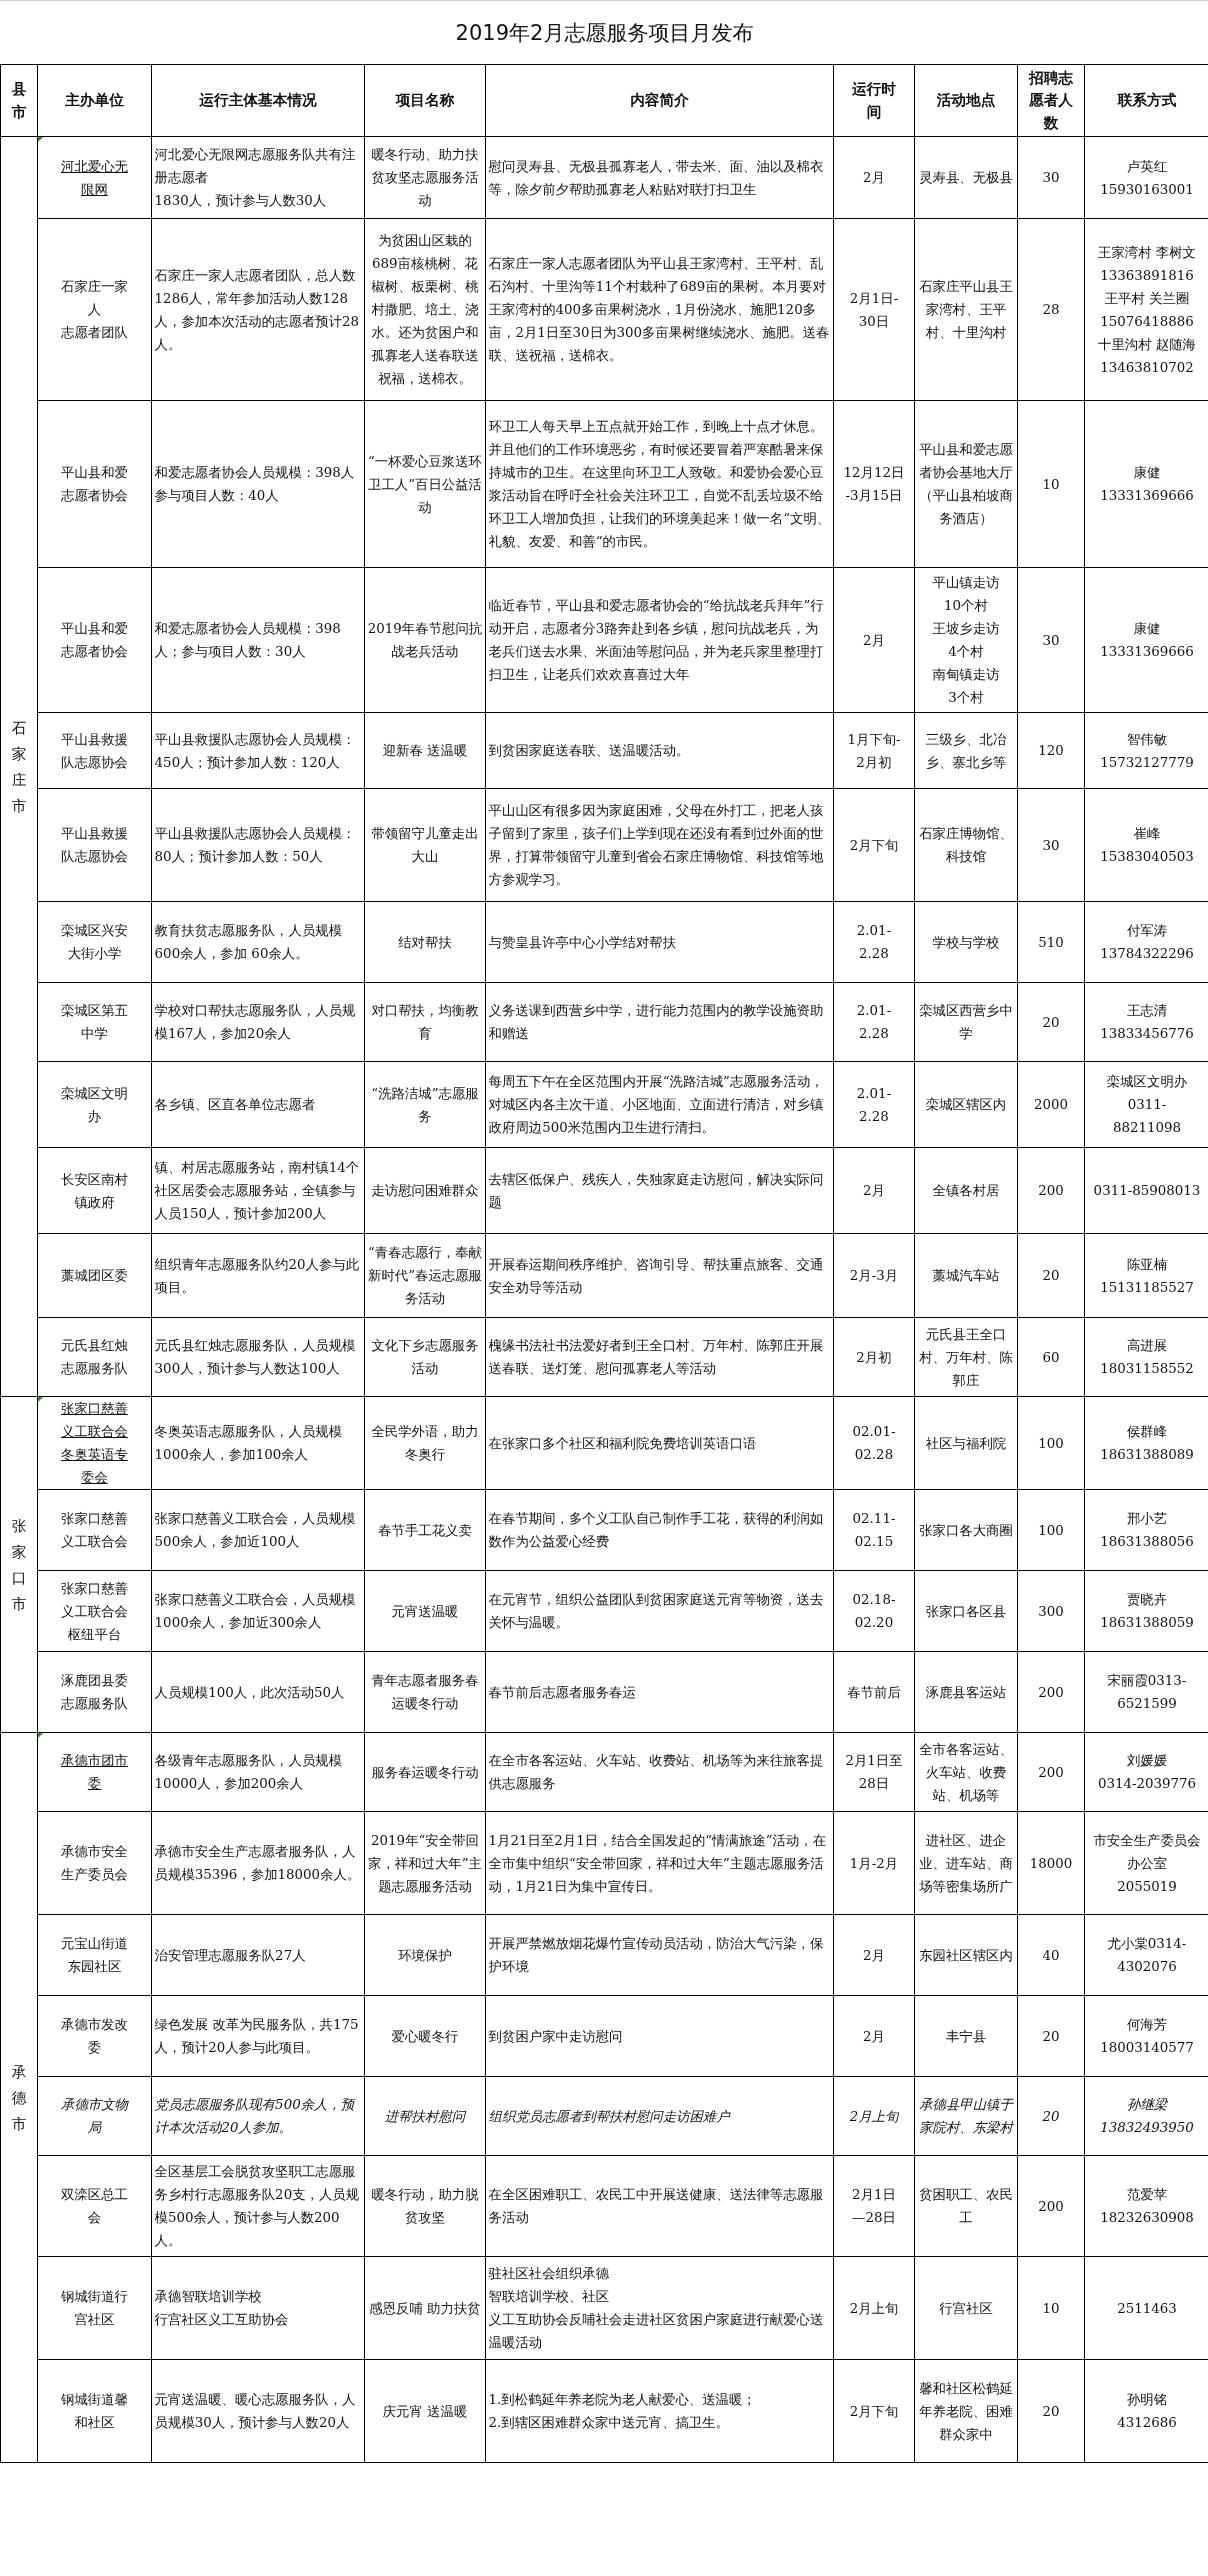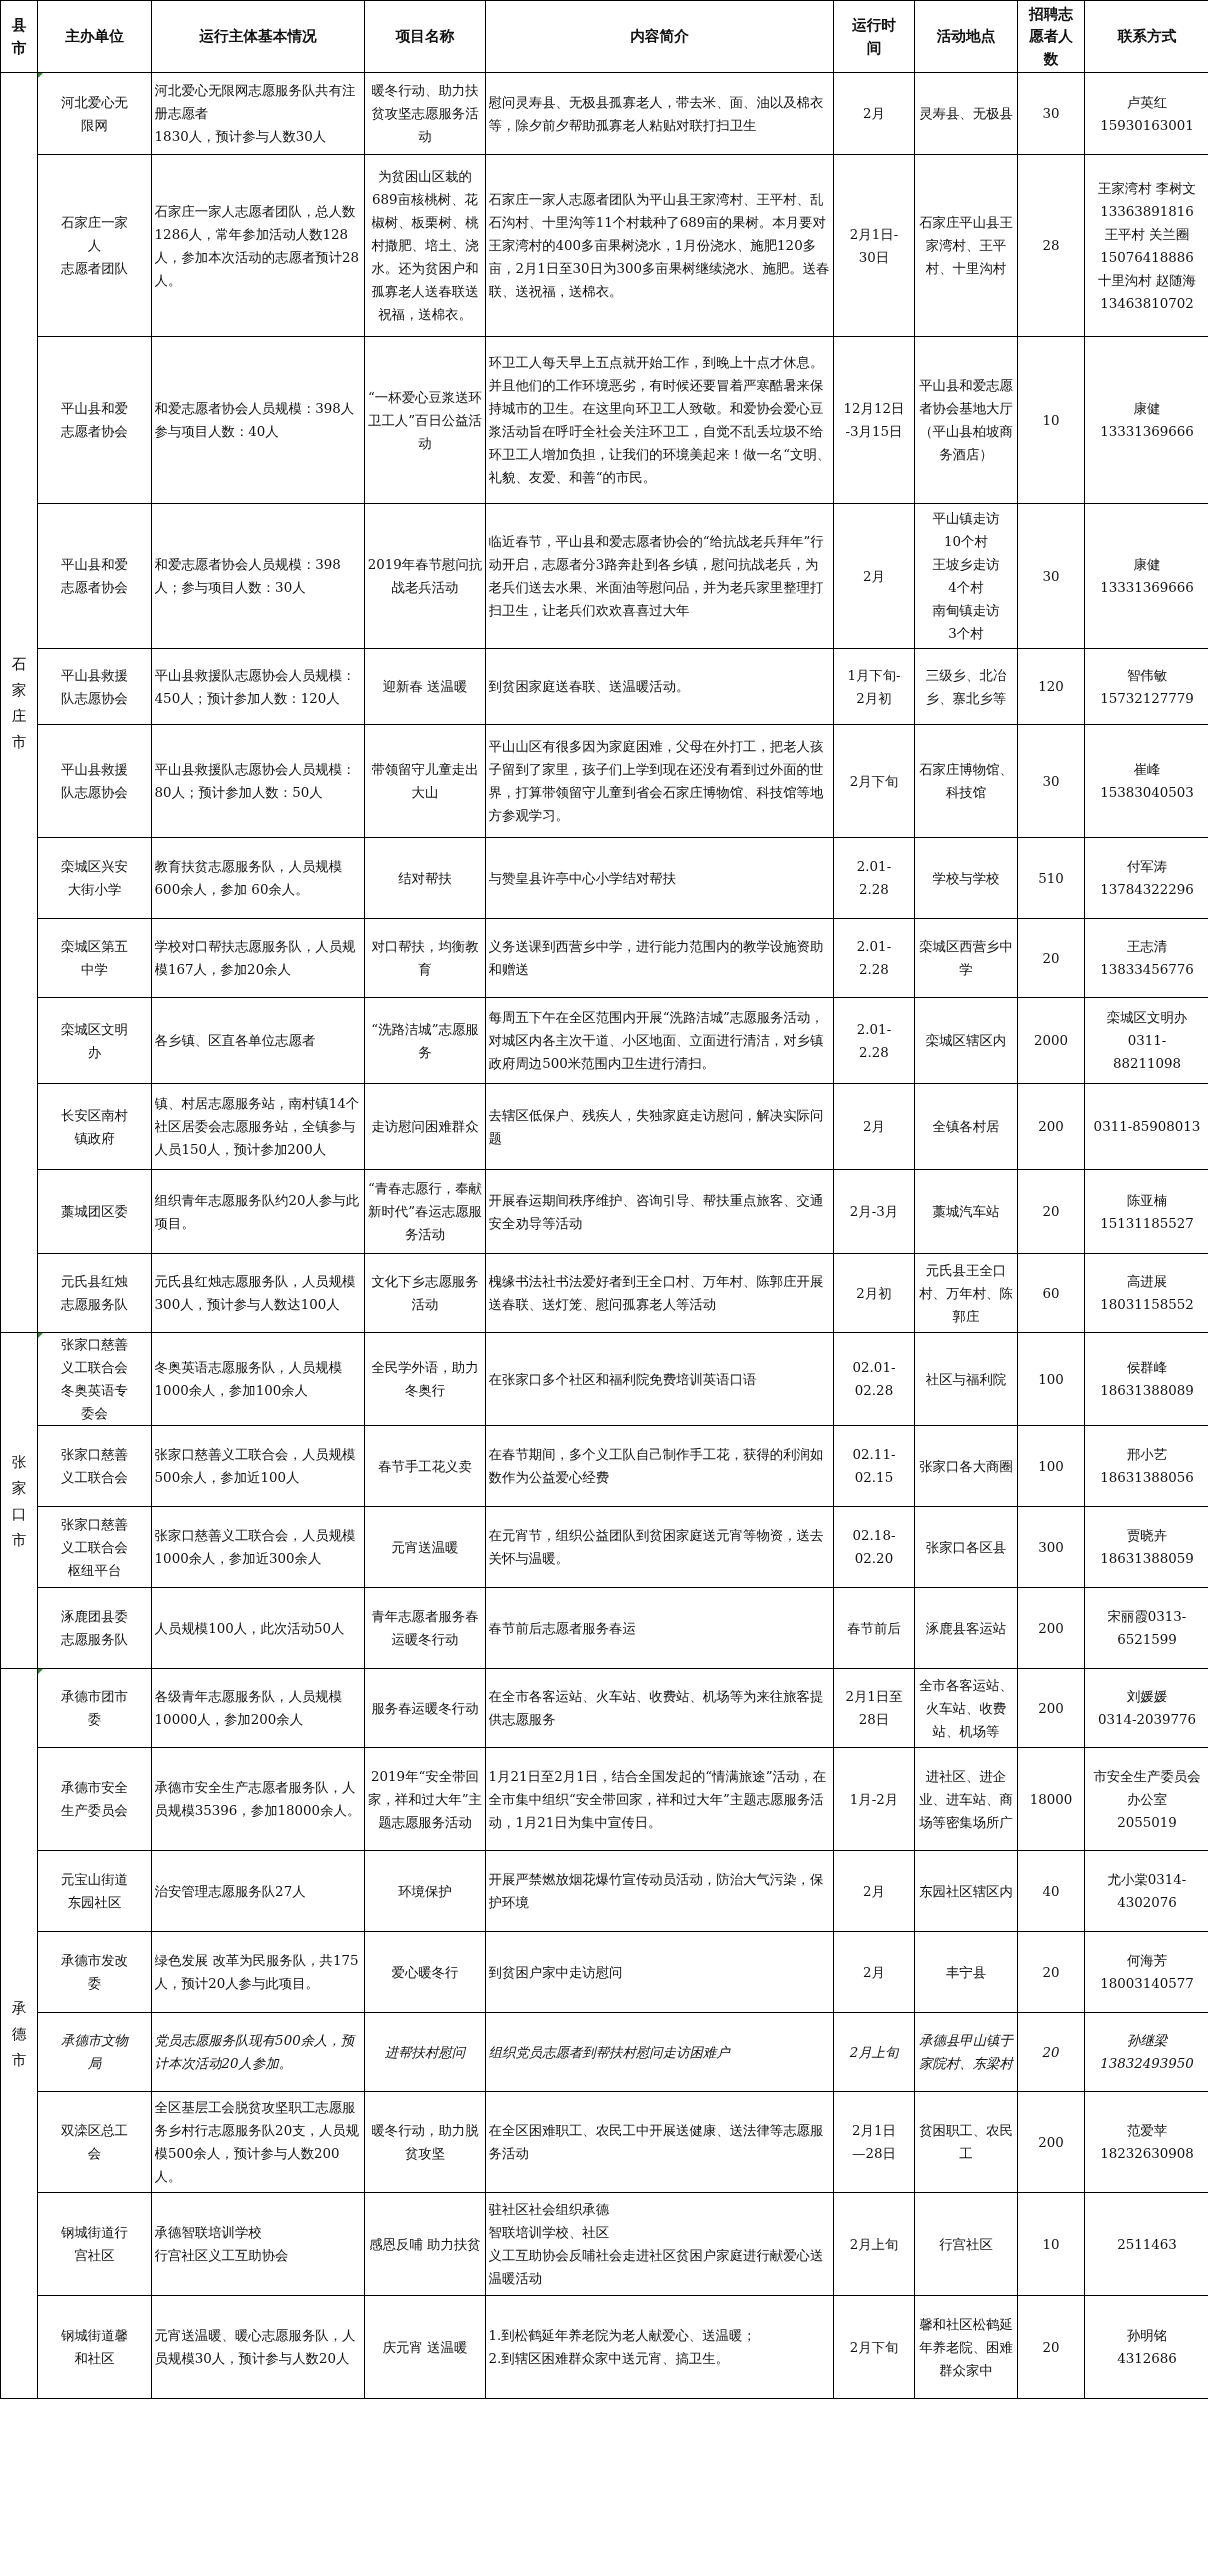--- a/index.html
+++ b/index.html
@@ -8,27 +8,30 @@
   .title-row { height: 63px; display: flex; align-items: center; justify-content: center; border-top: 0.9px solid #ccc; }
   .title { font-family: "DejaVu Sans", "Liberation Sans", sans-serif; font-size: 21px; letter-spacing: 0px; }
   table { border-collapse: collapse; table-layout: fixed; width: 1209px; border-top: 1.7px solid #000; border-bottom: 1.7px solid #000; }
   td, th { border: 0.9px solid #000; padding: 0 2.6px; overflow: hidden; vertical-align: middle; }
   th { font-family: "DejaVu Sans", "Liberation Sans", sans-serif; font-weight: bold; font-size: 14.7px; text-align: center; line-height: 22.5px; height: 71px; }
   td { font-size: 13.4px; line-height: 23px; }
   td.c { text-align: center; }
   td.l { text-align: left; }
   td.county { text-align: center; font-family: "DejaVu Sans", "Liberation Sans", sans-serif; font-size: 14.7px; line-height: 26px; padding: 0 3.5px; }
   .cell-inner { max-height: 100%; overflow: hidden; white-space: pre-line; }
-  .marker { position: relative; }
+  .marker { position: relative; text-decoration: underline; }
   .marker::before { content: ""; position: absolute; left: 0; top: 0; width: 0; height: 0; border-top: 5.2px solid #2e8b2e; border-right: 5.2px solid transparent; }
 </style>
 </head>
 <body>
 
 <div class="sheet">
+  <div class="title-row">
+    <div class="title">2019年2月志愿服务项目月发布</div>
+  </div>
 
   <table>
     <colgroup>
       <col style="width:37px">
       <col style="width:114px">
       <col style="width:213px">
       <col style="width:121px">
       <col style="width:348px">
       <col style="width:81px">
       <col style="width:103px">

